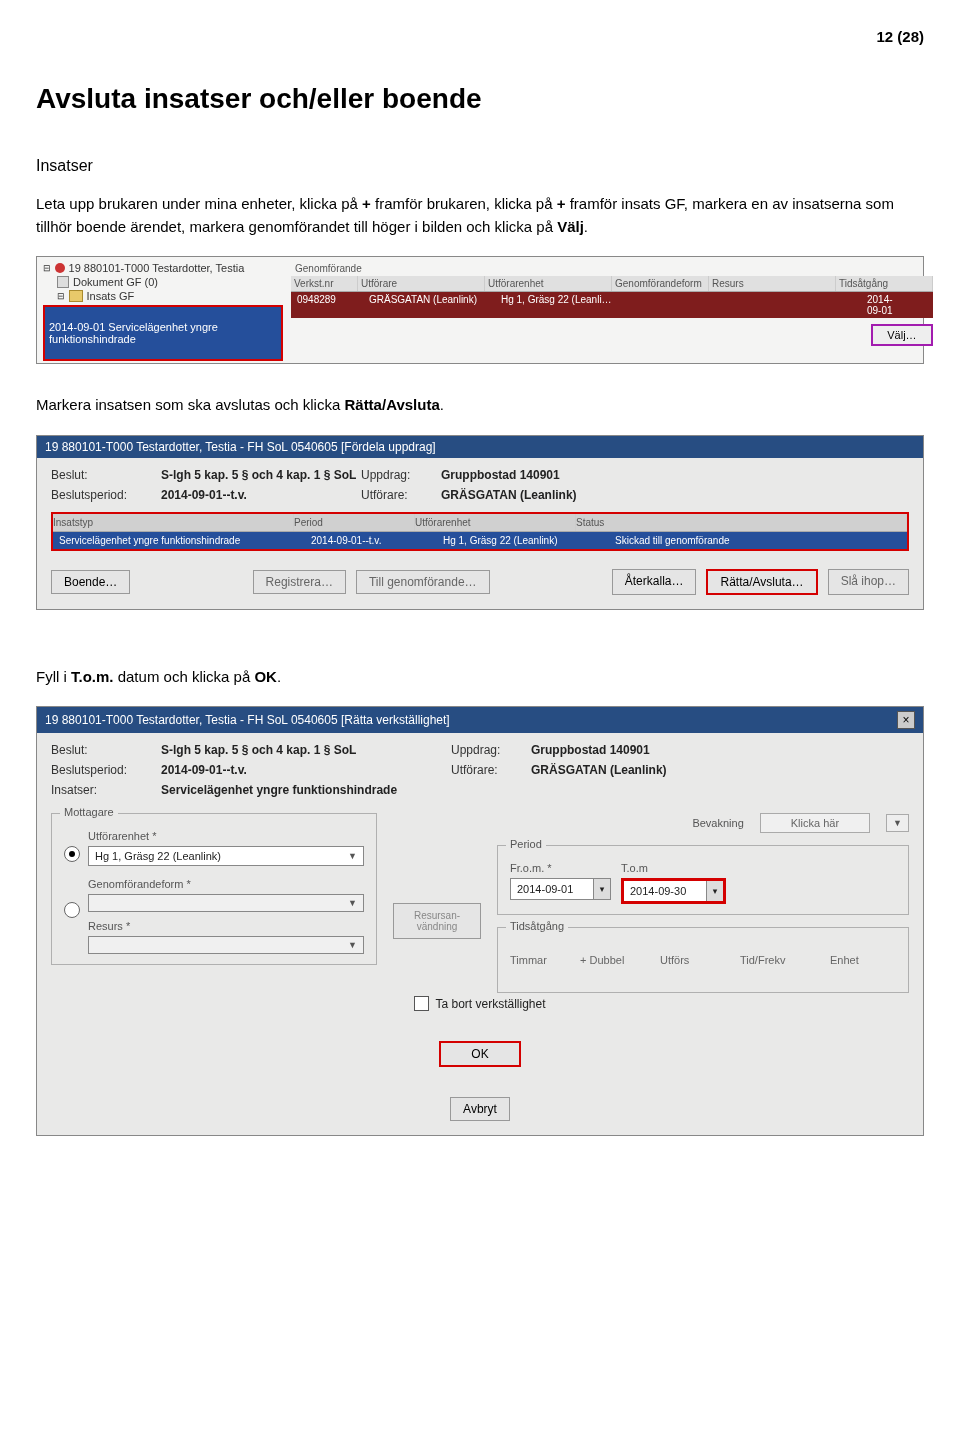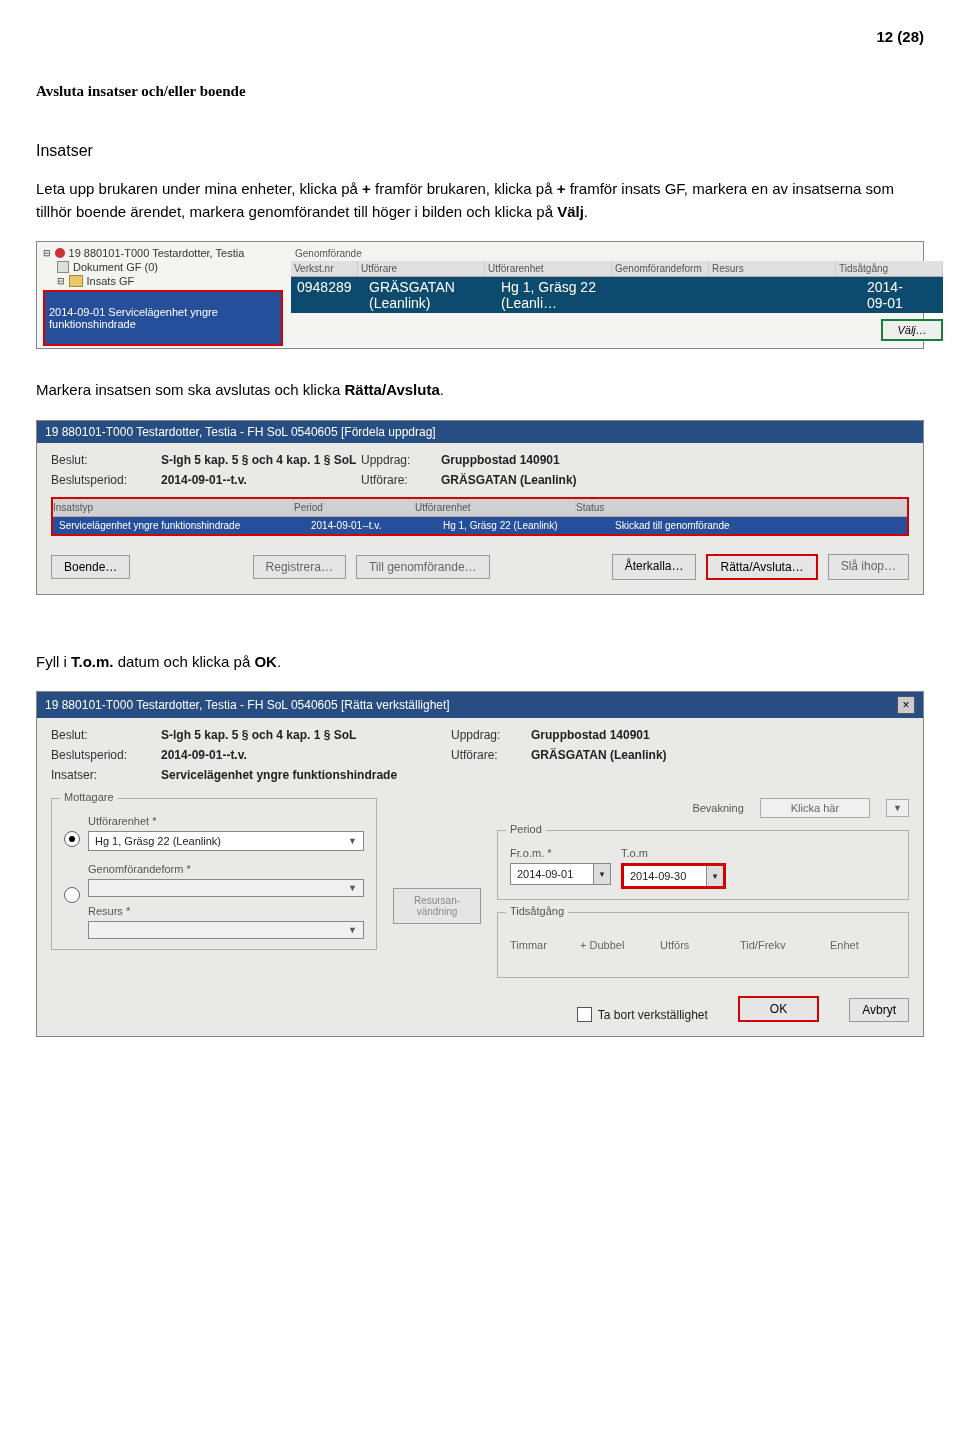--- a/index.html
+++ b/index.html
@@ -11,24 +11,23 @@
     width: 960px;
     box-sizing: border-box;
   }
   .page-number {
     text-align: right;
     font-size: 15px;
     font-weight: bold;
     margin-bottom: 38px;
   }
   h1 {
-    font-size: 15px;
+    font-size: 28px;
     font-weight: bold;
     margin: 0 0 42px 0;
-    font-family: Liberation Serif, serif;
   }
   h2 {
     font-size: 16px;
     font-weight: normal;
     margin: 0 0 18px 0;
   }
   p.body {
     font-size: 15px;
     line-height: 1.5;
     margin: 0 0 18px 0;
@@ -88,36 +87,35 @@
     display: flex;
     font-size: 10px;
     color: #555;
   }
   .s1-header > div {
     padding: 2px 3px;
     border-right: 1px solid #ccc;
   }
   .s1-col1{width:60px}.s1-col2{width:120px}.s1-col3{width:120px}.s1-col4{width:90px}.s1-col5{width:120px}.s1-col6{flex:1}
   .s1-row {
-    background: #0c4a6e;
+    background: #7f1d1d;
     color: #fff;
     display: flex;
-    font-size: 14px;
+    font-size: 10px;
   }
   .s1-row > div { padding: 2px 6px; }
   .s1-row .s1-col6 { text-align: right; padding-right: 40px; }
   .s1-valj {
     display:flex; justify-content:flex-end; margin-top:6px;
   }
   .btn-small {
-    border: 2px solid #15803d;
+    border: 2px solid #a21caf;
     background: #eee;
     padding: 3px 14px;
     font-size: 11px;
-    font-style: italic;
   }
 
   
   .s2 {
     padding: 0;
     background: #e9e9e8;
   }
   .s2-title {
     background: #274d82;
     color: #fff;
@@ -209,22 +207,23 @@
   .s3-row-label{font-size:11px;color:#555;margin-bottom:4px;}
   .s3-period-row{display:flex;gap:10px;}
   .s3-period-col{display:flex;flex-direction:column;}
   .datebox{display:flex;align-items:center;border:1px solid #888;background:#fff;}
   .datebox.highlight{border:3px solid #d40000;}
   .datebox .txt{padding:3px 6px;font-size:11px;min-width:70px;}
   .datebox .cal{border-left:1px solid #888;background:#ddd;width:16px;height:20px;display:flex;align-items:center;justify-content:center;font-size:9px;}
   .s3-tids-row{display:flex;gap:10px;margin-top:10px;}
   .s3-tids-row .hdr{font-size:11px;color:#666;}
   .s3-bottom{
-    display:flex;justify-content:flex-end;align-items:flex-end;gap:30px;
-    margin-top:18px;
+    display:flex;justify-content:flex-end;align-items:center;gap:30px;
+    margin-top:3px;
+    flex-direction:column;
   }
   .chklabel{display:flex;align-items:center;gap:6px;}
   .chkbox{width:13px;height:13px;border:1px solid #555;background:#fff;}
   .s3-bevak {
     display:flex; gap:16px; align-items:center; margin-bottom:12px;
     justify-content:flex-end;
   }
   .bevak-box{border:1px solid #aaa;background:#f0f0f0;padding:3px 30px;font-size:11px;color:#666;}
   .mid-btn{
     border:1px solid #999;background:#e5e5e5;color:#888;

